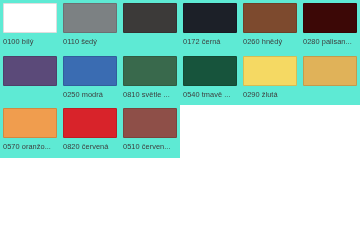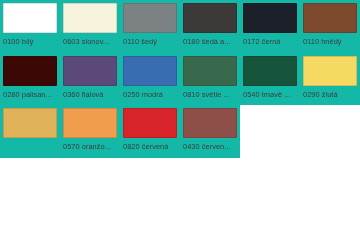--- a/index.html
+++ b/index.html
@@ -24,21 +24,21 @@
     padding: 0;
   }
   .swatch-cell {
     width: 60px;
     height: 52.5px;
     box-sizing: border-box;
     padding: 3px 3px 0 3px;
     display: flex;
     flex-direction: column;
     align-items: flex-start;
-    background: #14b8a6;
+    background: #5eead4;
     overflow: hidden;
   }
   .swatch-chip {
     width: 54px;
     height: 30px;
     box-sizing: border-box;
     border: 1px solid rgba(0, 0, 0, 0.13);
     border-radius: 1px;
     flex: 0 0 auto;
   }
@@ -55,46 +55,40 @@
 </style>
 </head>
 <body>
 
 <div id="swatch-grid">
     <div class="swatch-cell">
       <div class="swatch-chip" style="background-color: rgb(255, 255, 255);"></div>
       <div class="swatch-label">0100 bílý</div>
     </div>
     <div class="swatch-cell">
-      <div class="swatch-chip" style="background-color: rgb(247, 243, 221);"></div>
-      <div class="swatch-label">0603 slonov...</div>
-    </div>
-    <div class="swatch-cell">
       <div class="swatch-chip" style="background-color: rgb(124, 129, 131);"></div>
       <div class="swatch-label">0110 šedý</div>
     </div>
     <div class="swatch-cell">
       <div class="swatch-chip" style="background-color: rgb(60, 58, 57);"></div>
-      <div class="swatch-label">0180 šedá a...</div>
     </div>
     <div class="swatch-cell">
       <div class="swatch-chip" style="background-color: rgb(28, 32, 40);"></div>
       <div class="swatch-label">0172 černá</div>
     </div>
     <div class="swatch-cell">
       <div class="swatch-chip" style="background-color: rgb(125, 74, 46);"></div>
-      <div class="swatch-label">0110 hnědý</div>
+      <div class="swatch-label">0260 hnědý</div>
     </div>
     <div class="swatch-cell">
       <div class="swatch-chip" style="background-color: rgb(60, 8, 6);"></div>
       <div class="swatch-label">0280 palisan...</div>
     </div>
     <div class="swatch-cell">
       <div class="swatch-chip" style="background-color: rgb(91, 74, 121);"></div>
-      <div class="swatch-label">0360 fialová</div>
     </div>
     <div class="swatch-cell">
       <div class="swatch-chip" style="background-color: rgb(58, 108, 178);"></div>
       <div class="swatch-label">0250 modrá</div>
     </div>
     <div class="swatch-cell">
       <div class="swatch-chip" style="background-color: rgb(57, 105, 76);"></div>
       <div class="swatch-label">0810 světle ...</div>
     </div>
     <div class="swatch-cell">
@@ -111,15 +105,15 @@
     <div class="swatch-cell">
       <div class="swatch-chip" style="background-color: rgb(240, 157, 78);"></div>
       <div class="swatch-label">0570 oranžo...</div>
     </div>
     <div class="swatch-cell">
       <div class="swatch-chip" style="background-color: rgb(216, 35, 42);"></div>
       <div class="swatch-label">0820 červená</div>
     </div>
     <div class="swatch-cell">
       <div class="swatch-chip" style="background-color: rgb(142, 79, 72);"></div>
-      <div class="swatch-label">0430 červen...</div>
+      <div class="swatch-label">0510 červen...</div>
     </div>
   </div>
 
 </body></html>

